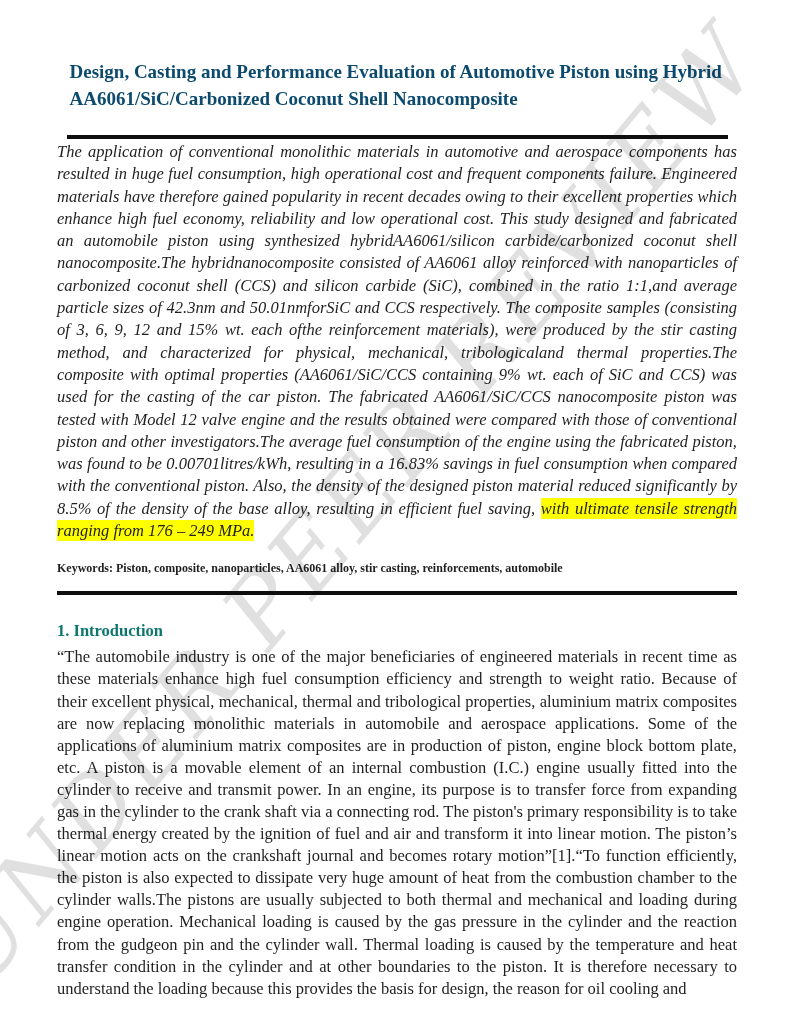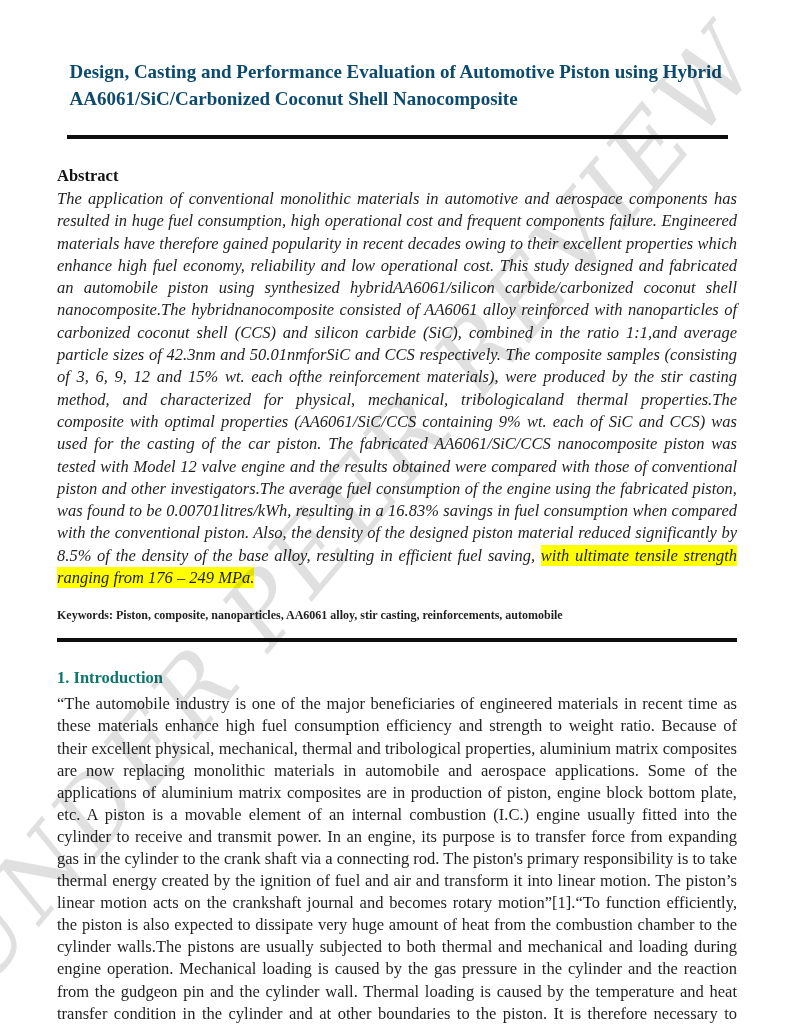--- a/index.html
+++ b/index.html
@@ -101,21 +101,20 @@
 <body>
 
 <div class="watermark" style="color: rgb(181, 181, 181);">UNDER PEER REVIEW</div>
 
 <div class="page">
 
   <h1 class="paper-title">Design, Casting and Performance Evaluation of Automotive Piston using Hybrid AA6061/SiC/Carbonized Coconut Shell Nanocomposite</h1>
 
   <div class="rule rule-top"></div>
 
-  <div class="abstract-heading">Abstract</div>
 
   <p class="abstract-body"><span>The application of conventional monolithic materials in automotive and aerospace components has resulted in huge fuel consumption, high operational cost and frequent components failure. Engineered materials have therefore gained popularity in recent decades owing to their excellent properties which enhance high fuel economy, reliability and low operational cost.  This study designed and fabricated an automobile piston using synthesized hybridAA6061/silicon carbide/carbonized coconut shell nanocomposite.The hybridnanocomposite consisted of AA6061 alloy reinforced with nanoparticles of carbonized coconut shell (CCS) and silicon carbide (SiC), combined in the ratio 1:1,and average particle sizes of 42.3nm and 50.01nmforSiC and CCS respectively. The composite samples (consisting of 3, 6, 9, 12 and 15% wt. each ofthe reinforcement materials), were produced by the stir casting method, and characterized for physical, mechanical, tribologicaland thermal properties.The composite with optimal properties (AA6061/SiC/CCS containing 9% wt. each of SiC and CCS) was used for the casting of the car piston. The fabricated AA6061/SiC/CCS nanocomposite piston was tested with Model 12 valve engine and the results obtained were compared with those of conventional piston and other investigators.The average fuel consumption of the engine using the fabricated piston, was found to be 0.00701litres/kWh, resulting in a 16.83% savings in fuel consumption when compared with the conventional piston. Also, the density of the designed piston material reduced significantly by 8.5% of the density of the base alloy, resulting in efficient fuel saving, </span><span class="hl" style="background-color: rgb(255, 255, 0);">with ultimate tensile strength ranging from 176 – 249 MPa.</span></p>
 
   <p class="keywords-line">Keywords: Piston, composite, nanoparticles, AA6061 alloy, stir casting, reinforcements, automobile</p>
 
   <div class="rule rule-keywords"></div>
 
   <div class="intro-heading">1. Introduction</div>
 
   <p class="intro-body">“The automobile industry is one of the major beneficiaries of engineered materials in recent time as these materials enhance high fuel consumption efficiency and strength to weight ratio. Because of their excellent physical, mechanical, thermal and tribological properties, aluminium matrix composites are now replacing monolithic materials in automobile and aerospace applications. Some of the applications of aluminium matrix composites are in production of piston, engine block bottom plate, etc. A piston is a movable element of an internal combustion (I.C.) engine usually fitted into the cylinder to receive and transmit power. In an engine, its purpose is to transfer force from expanding gas in the cylinder to the crank shaft via a connecting rod. The piston's primary responsibility is to take thermal energy created by the ignition of fuel and air and transform it into linear motion. The piston’s linear motion acts on the crankshaft journal and becomes rotary motion”[1].“To function efficiently, the piston is also expected to dissipate very huge amount of heat from the combustion chamber to the cylinder walls.The pistons are usually subjected to both thermal and mechanical and loading during engine operation. Mechanical loading is caused by the gas pressure in the cylinder and the reaction from the gudgeon pin and the cylinder wall. Thermal loading is caused by the temperature and heat transfer condition in the cylinder and at other boundaries to the piston. It is therefore necessary to understand the loading because this provides the basis for design, the reason for oil cooling and</p>

